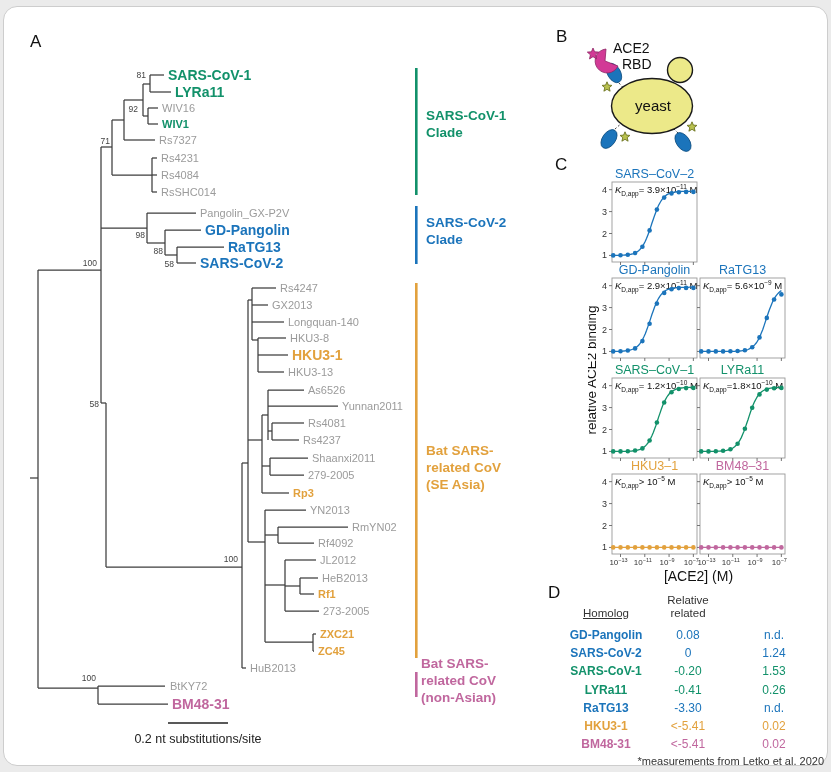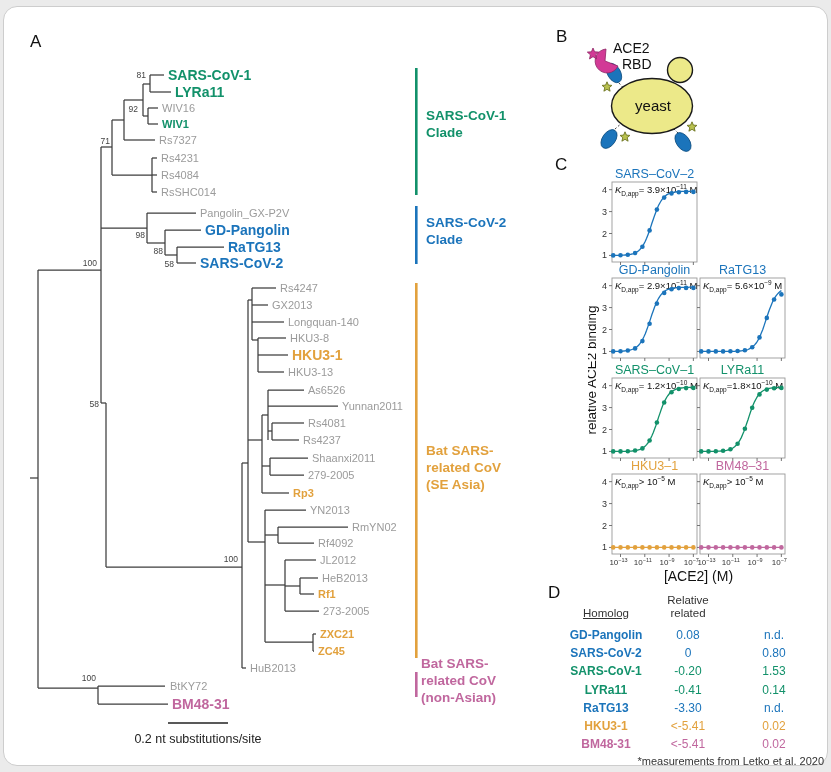--- a/index.html
+++ b/index.html
@@ -406,31 +406,31 @@
       </div>
     <div class="tbody">
         <div class="trow" style="color: rgb(27, 116, 187);">
           <div class="hname">GD-Pangolin</div>
           <div class="hbind">0.08</div>
           <div class="hentry">n.d.</div>
         </div>
         <div class="trow" style="color: rgb(27, 116, 187);">
           <div class="hname">SARS-CoV-2</div>
           <div class="hbind">0</div>
-          <div class="hentry">0.80</div>
+          <div class="hentry">1.24</div>
         </div>
         <div class="trow" style="color: rgb(18, 145, 106);">
           <div class="hname">SARS-CoV-1</div>
           <div class="hbind">-0.20</div>
           <div class="hentry">1.53</div>
         </div>
         <div class="trow" style="color: rgb(18, 145, 106);">
           <div class="hname">LYRa11</div>
           <div class="hbind">-0.41</div>
-          <div class="hentry">0.14</div>
+          <div class="hentry">0.26</div>
         </div>
         <div class="trow" style="color: rgb(27, 116, 187);">
           <div class="hname">RaTG13</div>
           <div class="hbind">-3.30</div>
           <div class="hentry">n.d.</div>
         </div>
         <div class="trow" style="color: rgb(226, 161, 61);">
           <div class="hname">HKU3-1</div>
           <div class="hbind">&lt;-5.41</div>
           <div class="hentry">0.02</div>

